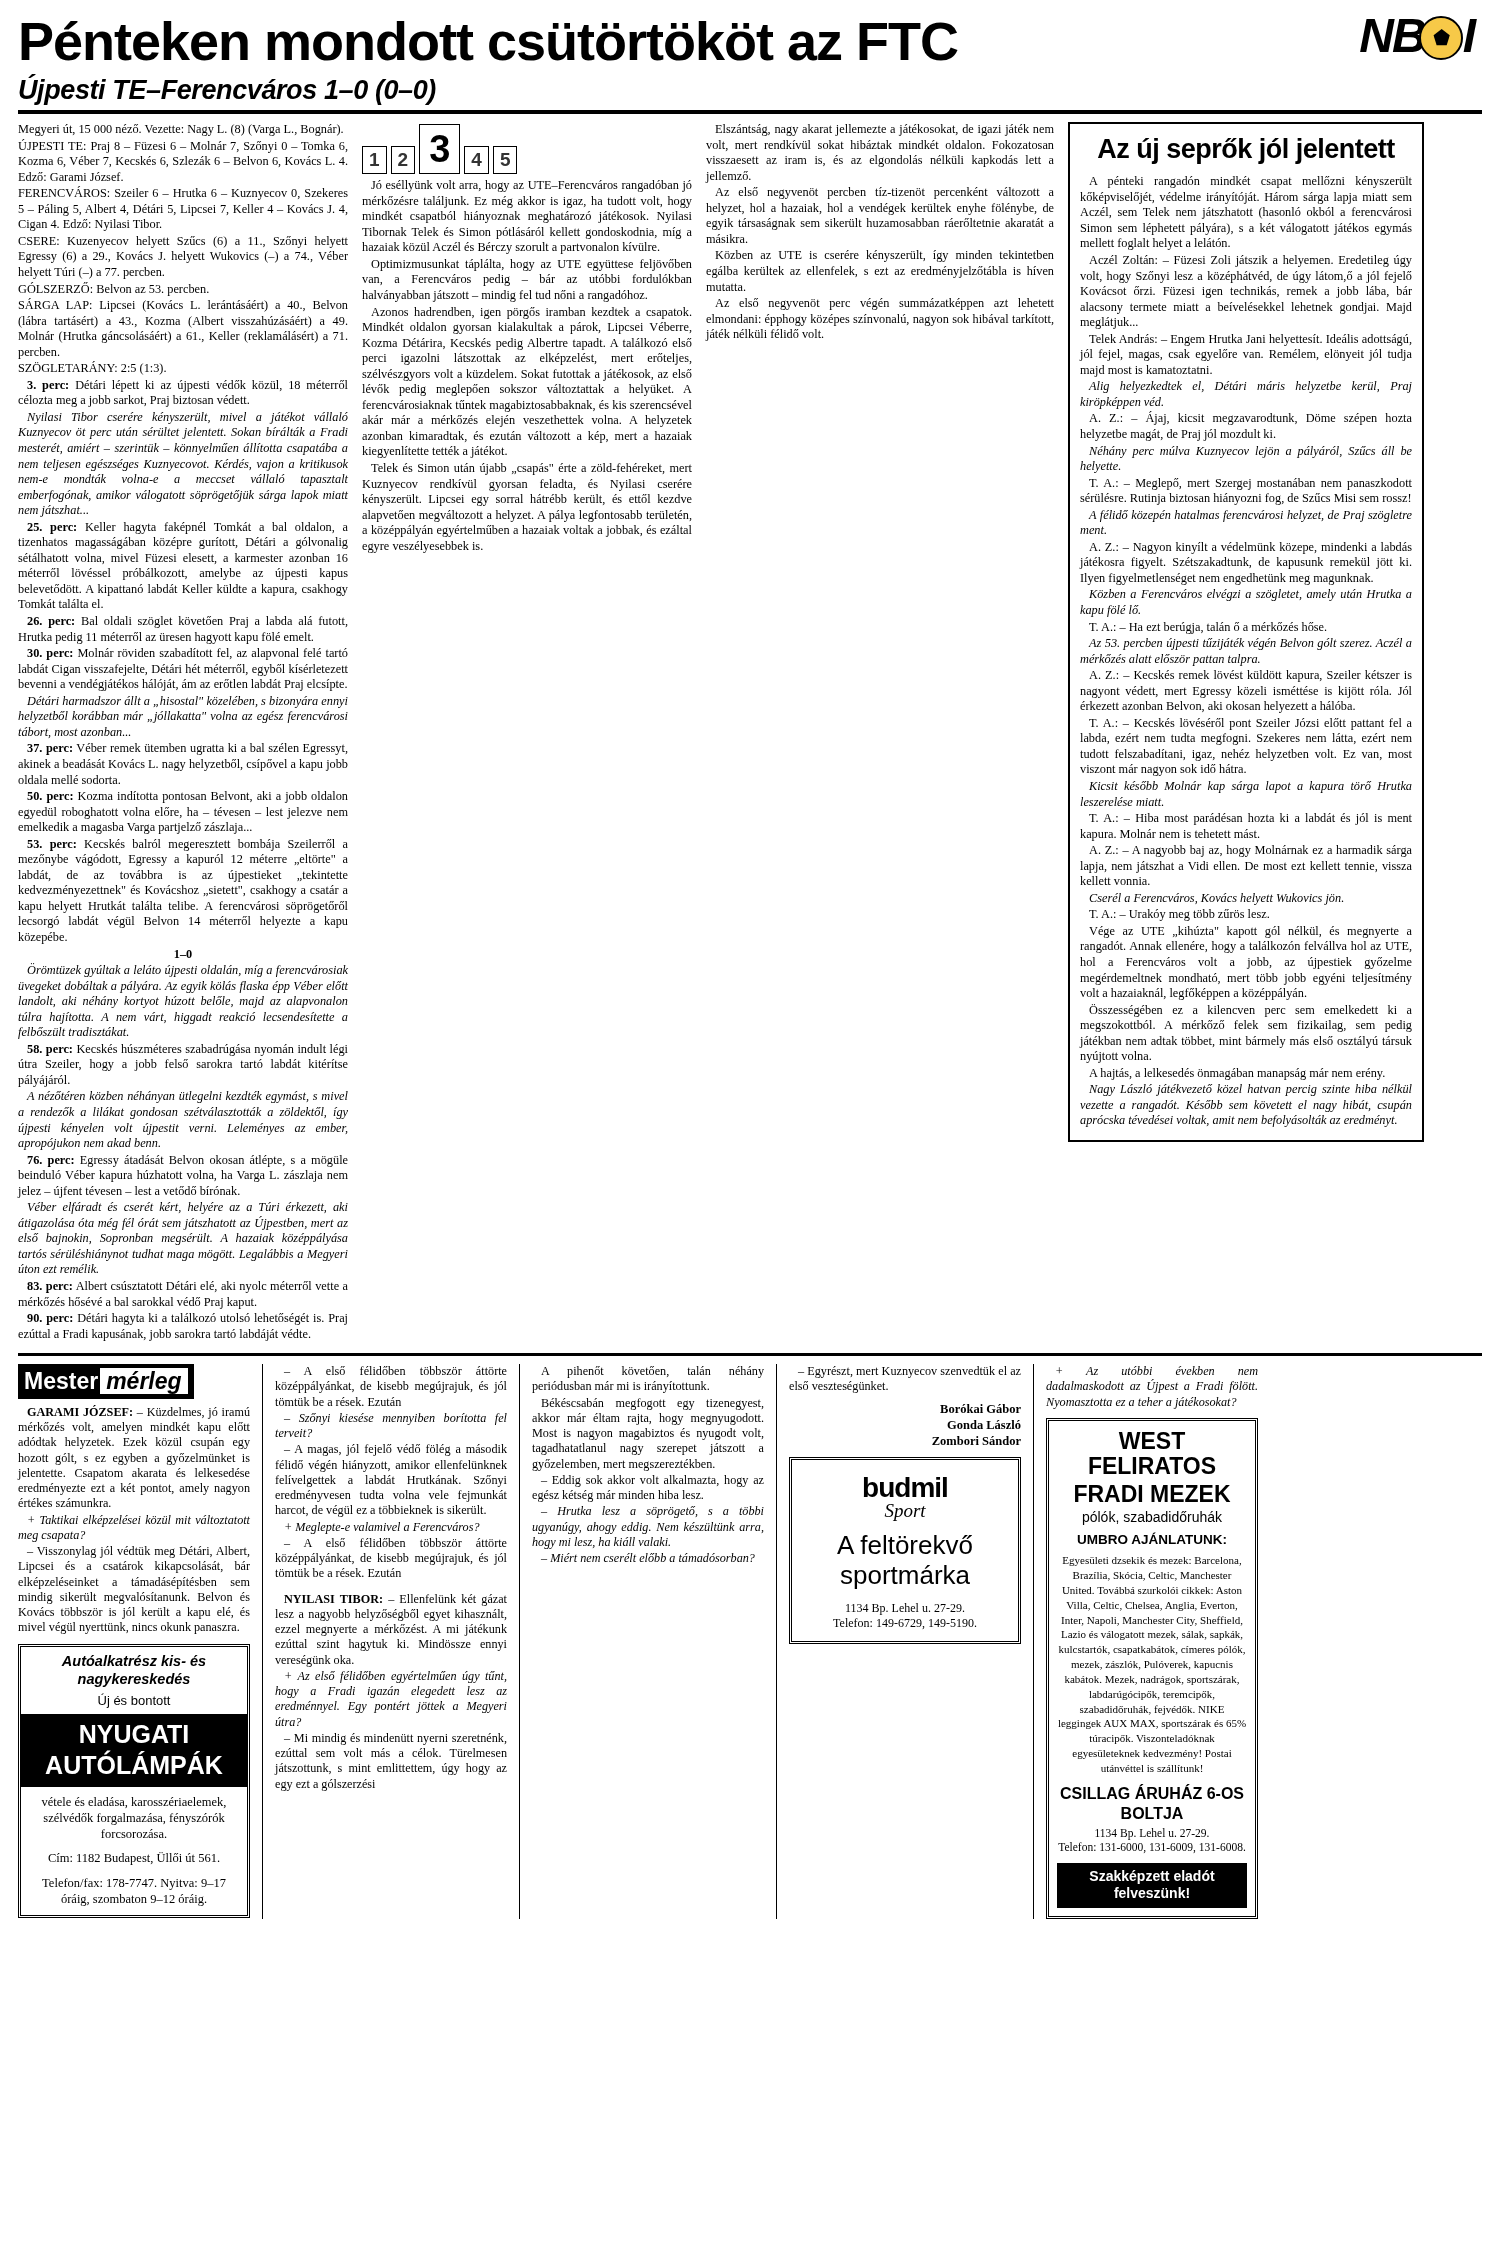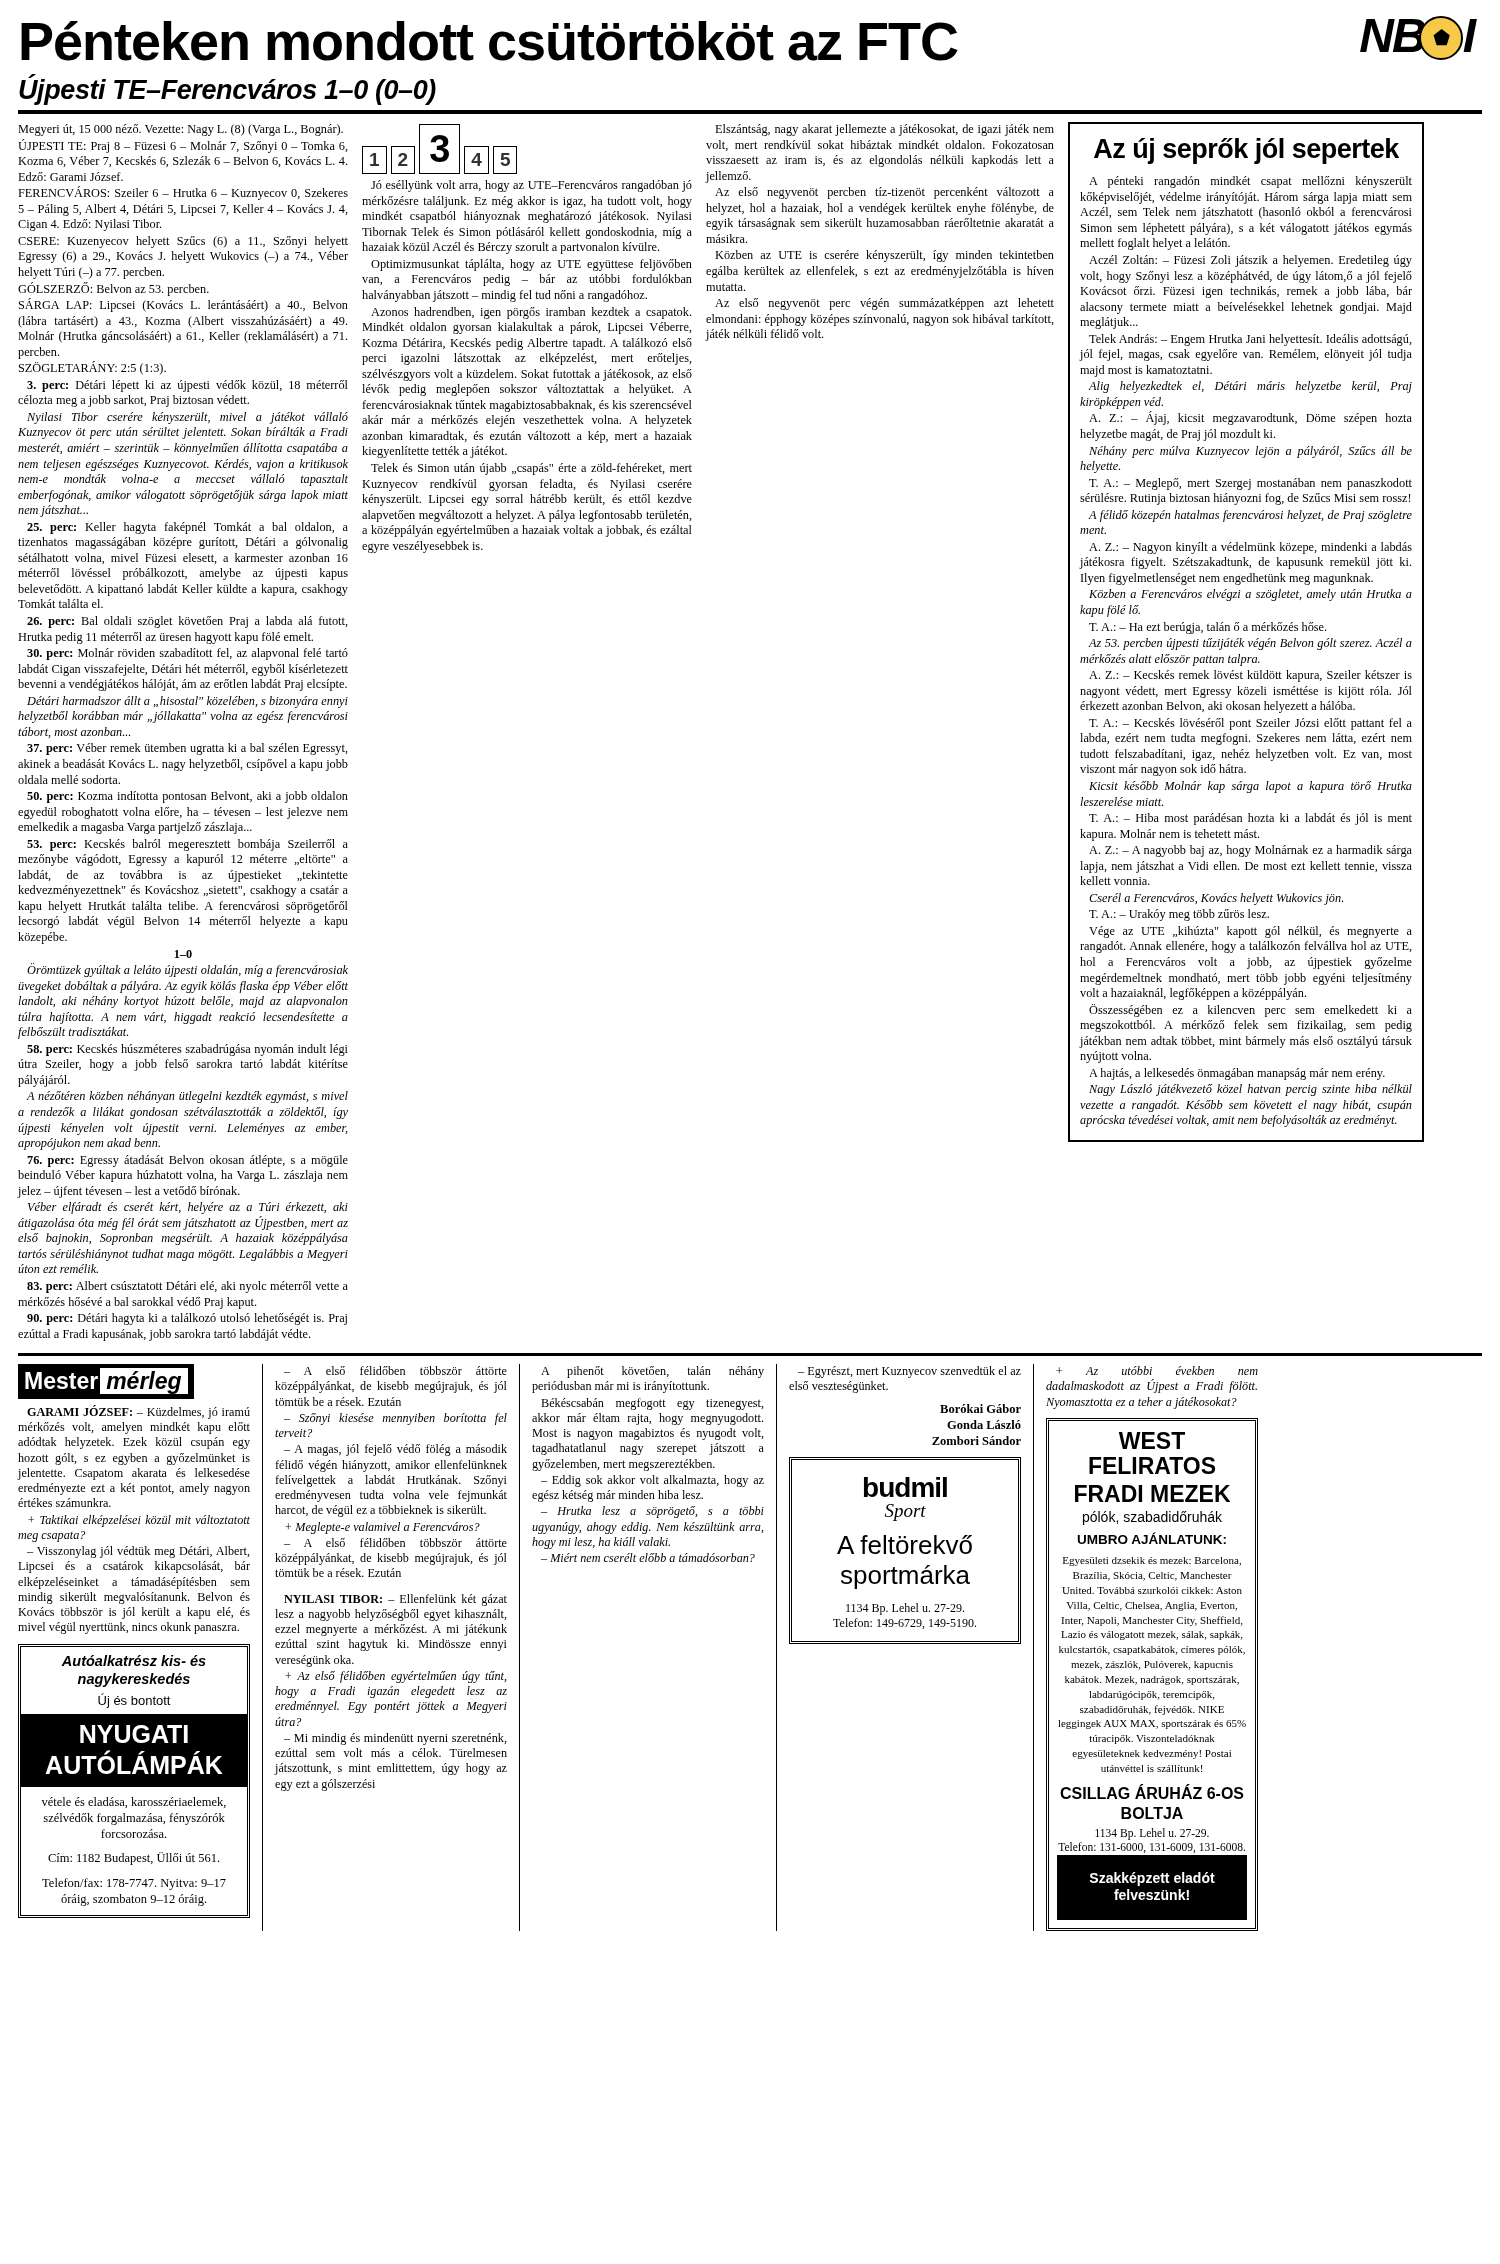--- a/index.html
+++ b/index.html
@@ -121,21 +121,21 @@
     font-family:"Liberation Sans", sans-serif; font-weight:bold; font-size:23px;
     margin:0 0 2px 0; line-height:1.1;
   }
   .ad-west .sub { font-family:"Liberation Sans", sans-serif; font-size:14px; margin-bottom:6px; }
   .ad-west .ajanl { font-family:"Liberation Sans", sans-serif; font-weight:bold; font-size:13.5px; margin:6px 0 4px 0; }
   .ad-west .brands { font-size:11px; line-height:1.35; text-align:center; }
   .ad-west .store { font-family:Liberation Sans, sans-serif; font-weight:bold; font-size:16px; margin-top:8px; }
   .ad-west .addr { font-size:11.5px; margin-top:2px; }
   .ad-west .hire {
     background:#000; color:#fff; font-family:"Liberation Sans", sans-serif; font-weight:bold;
-    font-size:14px; padding:15px 4px; 
+    font-size:14px; padding:5px 4px; margin-top:8px;
   }
 
   .ad-budmil {
     border:3px double #000; padding:10px 8px; text-align:center; margin-top:8px;
   }
   .ad-budmil .logo {
     font-family:"Liberation Sans", sans-serif; font-weight:bold; font-size:28px; letter-spacing:-1px;
   }
   .ad-budmil .sport { font-style:italic; font-family:"Liberation Serif", serif; font-size:19px; margin-top:-6px; }
   .ad-budmil .slogan {
@@ -206,21 +206,21 @@
 
     <div class="col c3">
       <p>Elszántság, nagy akarat jellemezte a játékosokat, de igazi játék nem volt, mert rendkívül sokat hibáztak mindkét oldalon. Fokozatosan visszaesett az iram is, és az elgondolás nélküli kapkodás lett a jellemző.</p>
       <p>Az első negyvenöt percben tíz-tizenöt percenként változott a helyzet, hol a hazaiak, hol a vendégek kerültek enyhe fölénybe, de egyik társaságnak sem sikerült huzamosabban ráerőltetnie akaratát a másikra.</p>
       <p>Közben az UTE is cserére kényszerült, így minden tekintetben egálba kerültek az ellenfelek, s ezt az eredményjelzőtábla is híven mutatta.</p>
       <p>Az első negyvenöt perc végén summázatképpen azt lehetett elmondani: épphogy középes színvonalú, nagyon sok hibával tarkított, játék nélküli félidő volt.</p>
     </div>
 
     <div class="col c4">
       <div class="boxed">
-        <h2>Az új seprők jól sepertek</h2>
+        <h2>Az új seprők jól jelentett</h2>
         <p>A pénteki rangadón mindkét csapat mellőzni kényszerült kőképviselőjét, védelme irányítóját. Három sárga lapja miatt sem Aczél, sem Telek nem játszhatott (hasonló okból a ferencvárosi Simon sem léphetett pályára), s a két válogatott játékos egymás mellett foglalt helyet a lelátón.</p>
         <p>Aczél Zoltán: – Füzesi Zoli játszik a helyemen. Eredetileg úgy volt, hogy Szőnyi lesz a középhátvéd, de úgy látom,ő a jól fejelő Kovácsot őrzi. Füzesi igen technikás, remek a jobb lába, bár alacsony termete miatt a beívelésekkel lehetnek gondjai. Majd meglátjuk...</p>
         <p>Telek András: – Engem Hrutka Jani helyettesít. Ideális adottságú, jól fejel, magas, csak egyelőre van. Remélem, elönyeit jól tudja majd most is kamatoztatni.</p>
         <p class="ital">Alig helyezkedtek el, Détári máris helyzetbe kerül, Praj kiröpképpen véd.</p>
         <p>A. Z.: – Ájaj, kicsit megzavarodtunk, Döme szépen hozta helyzetbe magát, de Praj jól mozdult ki.</p>
         <p class="ital">Néhány perc múlva Kuznyecov lejön a pályáról, Szűcs áll be helyette.</p>
         <p>T. A.: – Meglepő, mert Szergej mostanában nem panaszkodott sérülésre. Rutinja biztosan hiányozni fog, de Szűcs Misi sem rossz!</p>
         <p class="ital">A félidő közepén hatalmas ferencvárosi helyzet, de Praj szögletre ment.</p>
         <p>A. Z.: – Nagyon kinyílt a védelmünk közepe, mindenki a labdás játékosra figyelt. Szétszakadtunk, de kapusunk remekül jött ki. Ilyen figyelmetlenséget nem engedhetünk meg magunknak.</p>
         <p class="ital">Közben a Ferencváros elvégzi a szögletet, amely után Hrutka a kapu fölé lő.</p>

